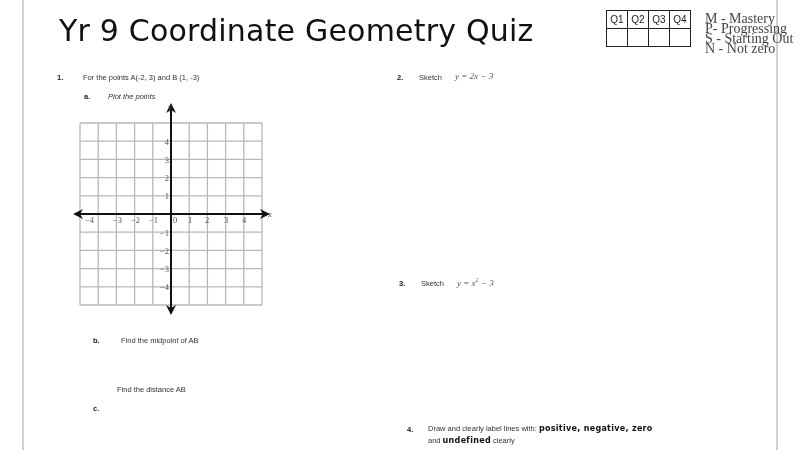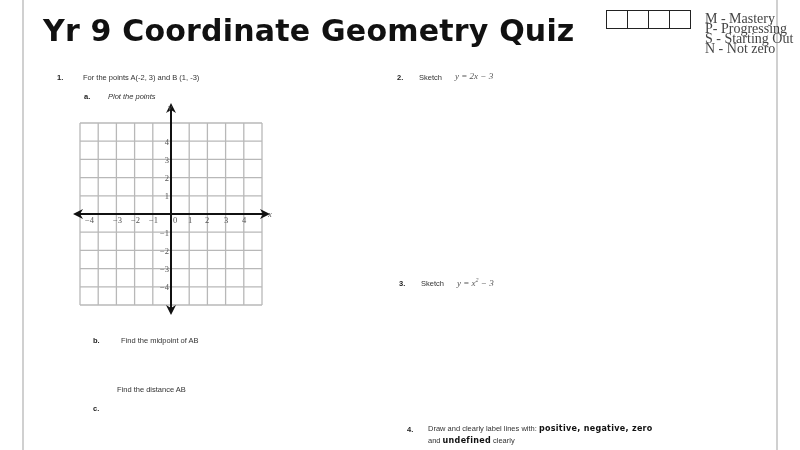--- a/index.html
+++ b/index.html
@@ -1,19 +1,19 @@
 <!DOCTYPE html>
 <html><head>
 <meta charset="utf-8">
 <style>
   html, body { margin:0; padding:0; }
   body { width:800px; height:450px; background:#ffffff; position:relative; overflow:hidden;
          font-family:"DejaVu Sans", sans-serif; color:#222; }
   .page-edge { position:absolute; top:0; width:2px; height:450px; background:#d0d0d0; }
-  .title { position:absolute; left:43px; top:13px; font-size:30px; font-weight:bold;
+  .title { position:absolute; left:59px; top:13px; font-size:30px; font-weight:normal;
            color:#111; letter-spacing:0.2px; white-space:nowrap; }
   .score-table { position:absolute; left:606px; top:10px; border-collapse:collapse; }
   .score-table td { border:1.5px solid #222; width:20px; height:17px; font-size:10px;
                     text-align:center; padding:0; font-family:"Liberation Sans", sans-serif; color:#222; }
   .legend { position:absolute; left:705px; top:14px; font-size:14px; line-height:10px; color:#444;
             font-family:Liberation Serif, serif; }
   .txt { position:absolute; font-size:7.5px; color:#333; white-space:nowrap;
          font-family:"Liberation Sans", sans-serif; }
   .num { position:absolute; font-size:7.5px; font-weight:bold; color:#222;
          font-family:"Liberation Sans", sans-serif; }
@@ -24,20 +24,26 @@
 </head>
 <body>
 
 <div class="page-edge" style="left:22px;"></div>
 <div class="page-edge" style="left:776px;"></div>
 
 <div class="title">Yr 9 Coordinate Geometry Quiz</div>
 
 <table class="score-table">
   <tbody>
+      <tr>
+    <td>Q1</td>
+    <td>Q2</td>
+    <td>Q3</td>
+    <td>Q4</td>
+  </tr>
   <tr>
     <td></td>
     <td></td>
     <td></td>
     <td></td>
   </tr>
 </tbody>
   </table>
 
 <div class="legend">

